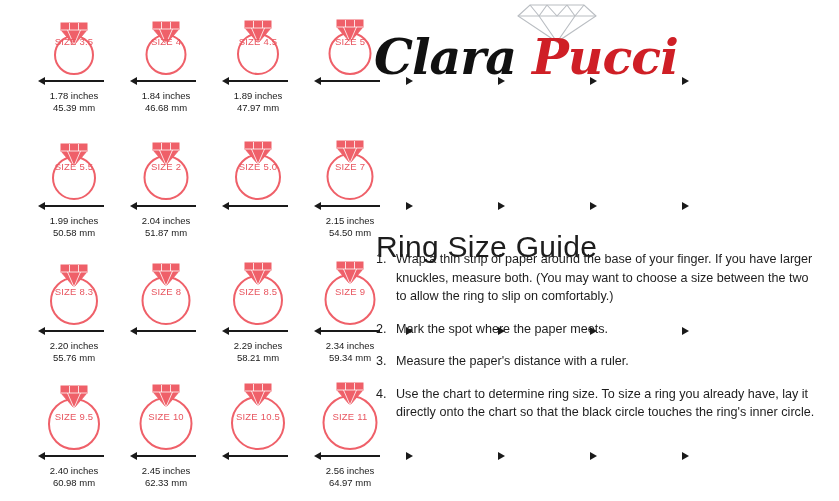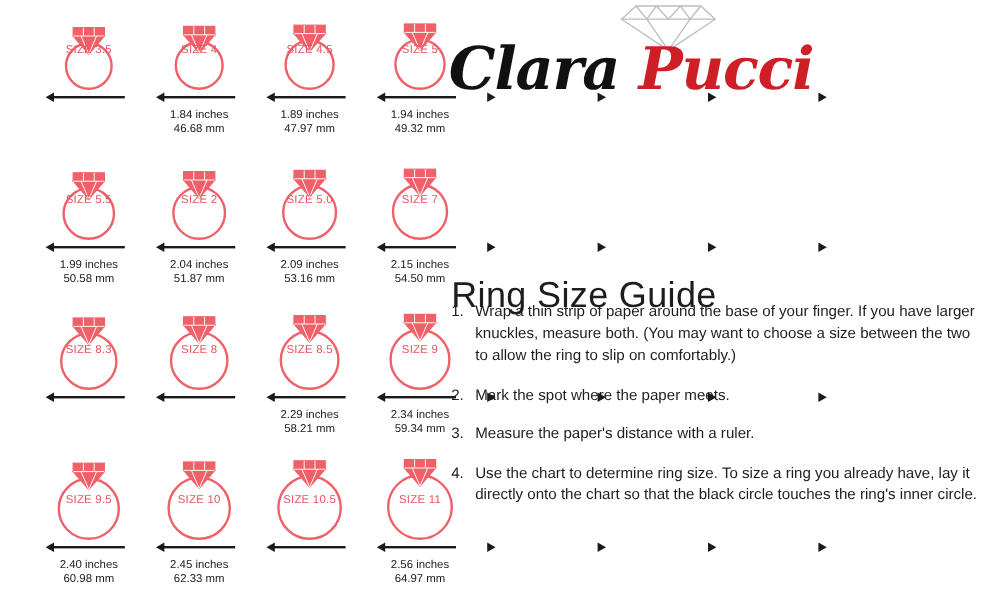--- a/index.html
+++ b/index.html
@@ -189,20 +189,24 @@
               <path d="M44.5 24 L38 39"></path>
             </g>
           </svg>
         </div>
         <div class="size-label">SIZE 3.5</div>
         <div class="arrow">
           <span class="head left"></span>
           <span class="bar"></span>
           <span class="head right"></span>
         </div>
+        <div class="meas">
+          <div>1.78 inches</div>
+          <div>45.39 mm</div>
+        </div>
       </div>
       <div class="cell">
         <div class="ring">
           <svg viewBox="0 0 76 70" width="76" height="70">
             <g stroke="#ef6069" fill="none" stroke-width="2">
               <circle cx="38" cy="48.5" r="19.5"></circle>
             </g>
             <g fill="#ef6069" stroke="#ef6069" stroke-width="1">
               <path d="M25 23 L51 23 L38 38 Z"></path>
               <rect x="25" y="16" width="26" height="7"></rect>
@@ -275,24 +279,20 @@
               <path d="M44.5 21 L38 36"></path>
             </g>
           </svg>
         </div>
         <div class="size-label">SIZE 5</div>
         <div class="arrow">
           <span class="head left"></span>
           <span class="bar"></span>
           <span class="head right"></span>
         </div>
-        <div class="meas">
-          <div>1.94 inches</div>
-          <div>49.32 mm</div>
-        </div>
       </div>
       <div class="cell">
         <div class="ring">
           <svg viewBox="0 0 76 70" width="76" height="70">
             <g stroke="#ef6069" fill="none" stroke-width="2">
               <circle cx="38" cy="47" r="21"></circle>
             </g>
             <g fill="#ef6069" stroke="#ef6069" stroke-width="1">
               <path d="M25 20 L51 20 L38 35 Z"></path>
               <rect x="25" y="13" width="26" height="7"></rect>
@@ -365,24 +365,20 @@
               <path d="M44.5 18 L38 33"></path>
             </g>
           </svg>
         </div>
         <div class="size-label">SIZE 5.0</div>
         <div class="arrow">
           <span class="head left"></span>
           <span class="bar"></span>
           <span class="head right"></span>
         </div>
-        <div class="meas">
-          <div>2.09 inches</div>
-          <div>53.16 mm</div>
-        </div>
       </div>
       <div class="cell">
         <div class="ring">
           <svg viewBox="0 0 76 70" width="76" height="70">
             <g stroke="#ef6069" fill="none" stroke-width="2">
               <circle cx="38" cy="45.5" r="22.5"></circle>
             </g>
             <g fill="#ef6069" stroke="#ef6069" stroke-width="1">
               <path d="M25 17 L51 17 L38 32 Z"></path>
               <rect x="25" y="10" width="26" height="7"></rect>
@@ -424,20 +420,24 @@
               <path d="M31.5 16 L38 31"></path>
               <path d="M44.5 16 L38 31"></path>
             </g>
           </svg>
         </div>
         <div class="size-label">SIZE 8.3</div>
         <div class="arrow">
           <span class="head left"></span>
           <span class="bar"></span>
           <span class="head right"></span>
+        </div>
+        <div class="meas">
+          <div>2.20 inches</div>
+          <div>55.76 mm</div>
         </div>
       </div>
       <div class="cell">
         <div class="ring">
           <svg viewBox="0 0 76 70" width="76" height="70">
             <g stroke="#ef6069" fill="none" stroke-width="2">
               <circle cx="38" cy="44.5" r="23.5"></circle>
             </g>
             <g fill="#ef6069" stroke="#ef6069" stroke-width="1">
               <path d="M25 15 L51 15 L38 30 Z"></path>

